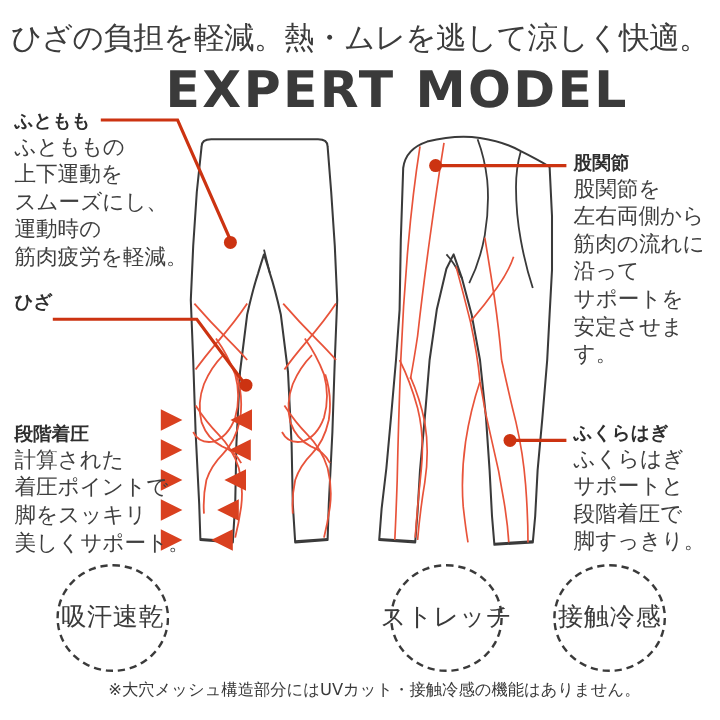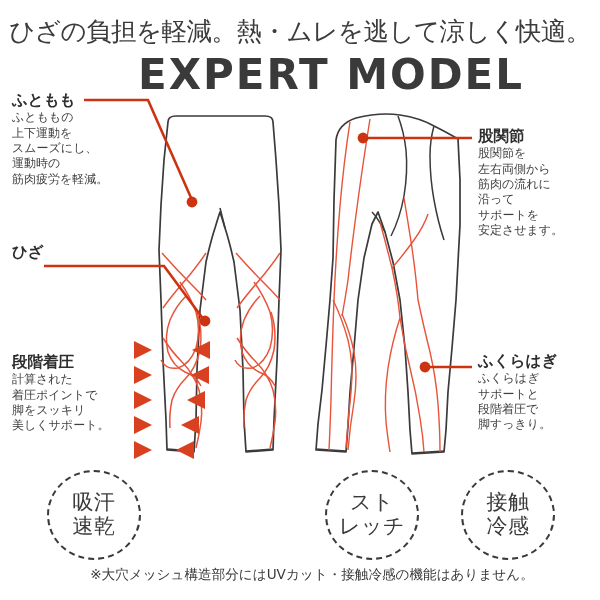--- a/index.html
+++ b/index.html
@@ -37,45 +37,45 @@
   .ann{position:absolute;}
   .ann .ann-title{
     font-weight:bold;
     font-size:15.5px;
     color:#2e2e2e;
     line-height:1.18;
     margin-bottom:1px;
     white-space:nowrap;
   }
   .ann .ann-body{
-    font-size:12px;
+    font-size:18px;
     line-height:1.28;
     color:#3f3f3f;
     white-space:pre-line;
   }
 
-  .ann-futomomo{left:12px;top:92px;font-family:Liberation Mono, monospace;}
+  .ann-futomomo{left:12px;top:92px;}
   .ann-hiza{left:12px;top:243px;}
   .ann-dankai{left:12px;top:353px;}
   .ann-kokansetsu{left:478px;top:127px;}
   .ann-fukurahagi{left:478px;top:352px;}
 
   
   #art{position:absolute;left:0;top:0;width:600px;height:600px;}
 
   
   .badges{
     position:absolute;left:0;top:470px;width:600px;height:90px;
   }
   .badge{
     position:absolute;top:0;
     width:94px;height:90px;
     border:2.4px dashed #3a3a3a;
     border-radius:50%;
-    display:flex;flex-direction:column;
+    display:flex;flex-direction:row;
     align-items:center;justify-content:center;
     box-sizing:border-box;
   }
   .badge .l{
     font-size:21px;line-height:1.12;color:#3a3a3a;
     letter-spacing:0.5px;white-space:nowrap;
   }
   .badge.b0{left:47px;}
   .badge.b1{left:186px;}
   .badge.b2{left:325px;}

